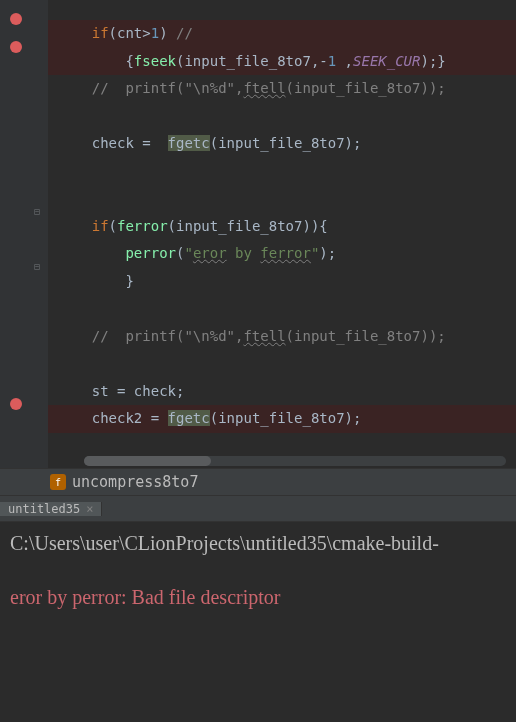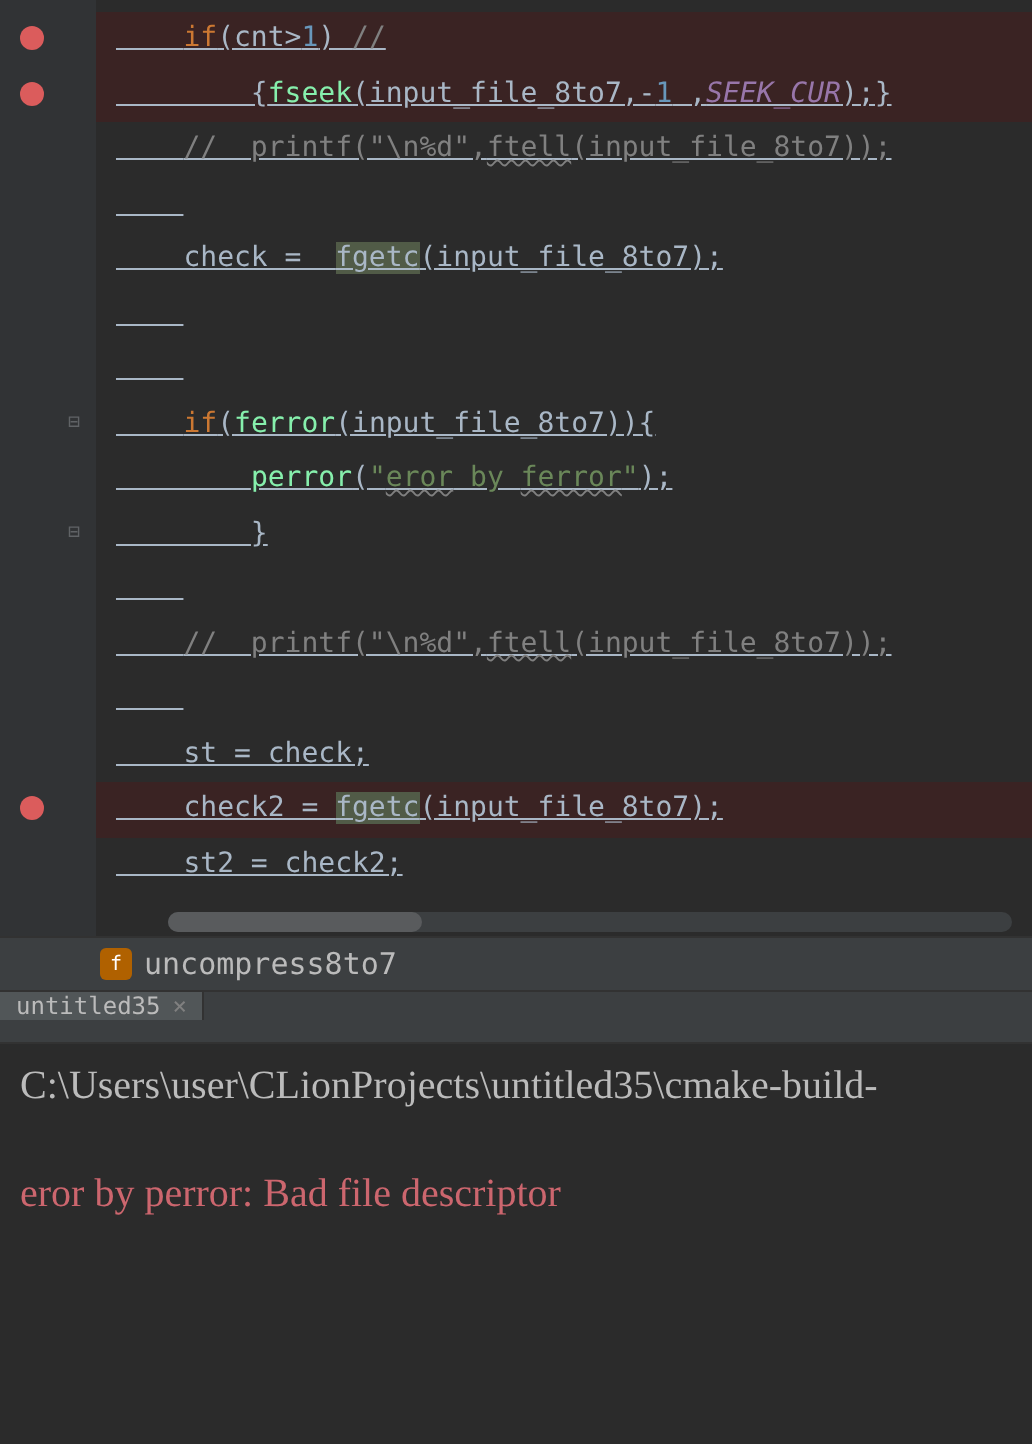--- a/index.html
+++ b/index.html
@@ -34,24 +34,23 @@
 .fold-marker {
   position: absolute;
   left: 34px;
   width: 10px;
   height: 10px;
   color: #606366;
   font-size: 10px;
 }
 .code-area {
   flex: 1;
-  padding-top: 6px;
+  padding-top: 20px;
   position: relative;
   overflow: hidden;
-  text-decoration: underline;
 }
 .code-line {
   height: 27.5px;
   line-height: 27.5px;
   white-space: pre;
   padding-left: 10px;
 }
 .bp-line {
   background: #3a2323;
 }
@@ -102,21 +101,21 @@
   margin-right: 6px;
 }
 .breadcrumb-text {
   color: #bbbbbb;
   font-size: 15px;
 }
 .console-tab-bar {
   height: 26px;
   background: #3c3f41;
   display: flex;
-  align-items: flex-start;
+  align-items: center;
   border-bottom: 1px solid #323232;
 }
 .console-tab {
   background: #515658;
   color: #bbbbbb;
   padding: 0 8px;
   display: flex;
   align-items: center;
   font-size: 12px;
   gap: 6px;
@@ -159,21 +158,20 @@
         <div class="code-line">    </div>
         <div class="code-line">    </div>
         <div class="code-line">    <span class="kw">if</span>(<span class="fn">ferror</span>(input_file_8to7)){</div>
         <div class="code-line">        <span class="fn">perror</span>(<span class="str">"</span><span class="str underline">eror</span><span class="str"> by </span><span class="str underline">ferror</span><span class="str">"</span>);</div>
         <div class="code-line">        }</div>
         <div class="code-line">    </div>
         <div class="code-line">    <span class="cm">//  printf("\n%d",</span><span class="cm underline">ftell</span><span class="cm">(input_file_8to7));</span></div>
         <div class="code-line">    </div>
         <div class="code-line">    st = check;</div>
         <div class="code-line bp-line">    check2 = <span class="highlight">fgetc</span>(input_file_8to7);</div>
-        <div class="code-line">    st2 = check2;</div>
       </div>
     <div class="scrollbar">
       <div class="scroll-thumb"></div>
     </div>
   </div>
 </div>
 
 <div class="breadcrumb-bar">
   <div class="breadcrumb-icon">f</div>
   <span class="breadcrumb-text">uncompress8to7</span>

